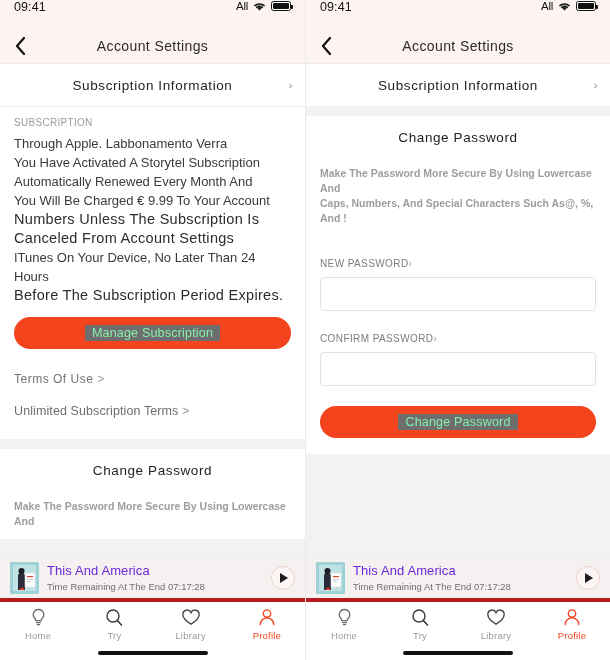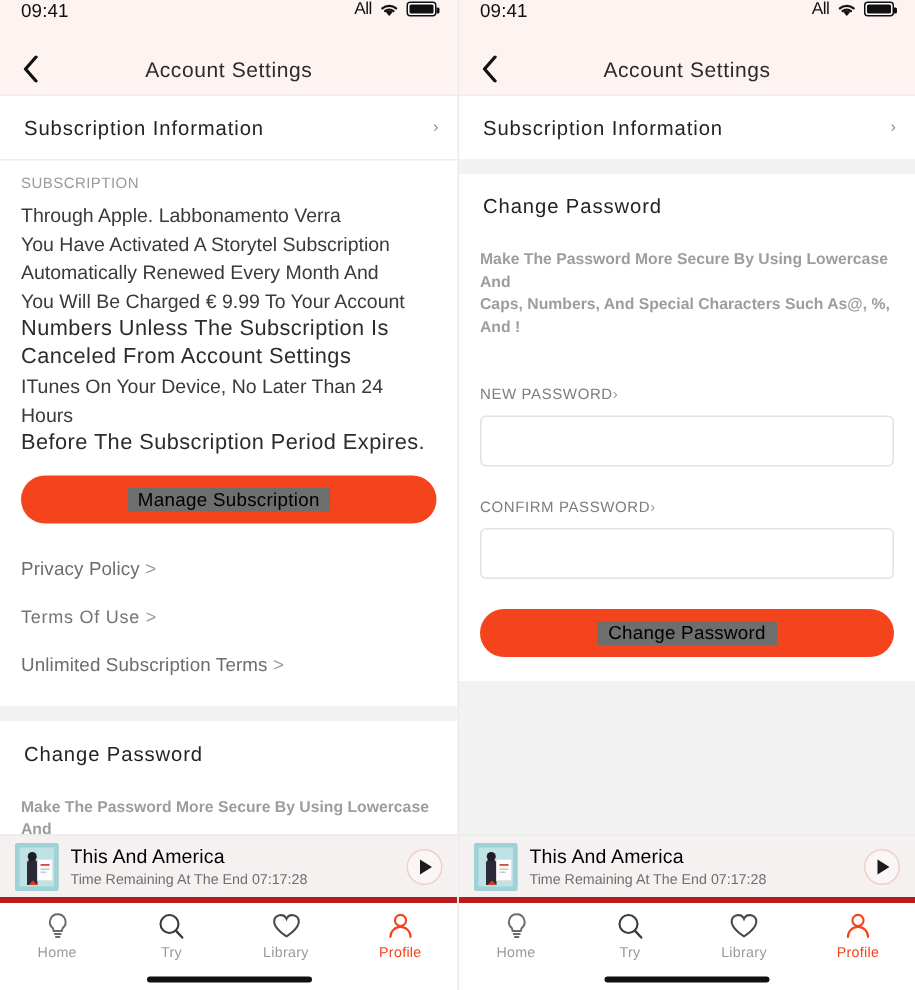--- a/index.html
+++ b/index.html
@@ -70,25 +70,24 @@
     background: #f2f2f2;
   }
 
   .card {
     background: #ffffff;
     padding: 0 14px;
   }
   .card.flush { padding: 0; }
 
   .section-head {
-    height: 42px; display: flex; align-items: center; justify-content: flex-start;
+    height: 42px; display: flex; align-items: center; justify-content: center;
     font-size: 13.5px; color: #232323; letter-spacing: .6px;
     background: #ffffff;
     position: relative;
-    padding-left: 16px;
   }
   .section-head .chev {
     position: absolute; right: 12px; font-size: 11px; color: #8a8a8a;
   }
   .divider { height: 1px; background: #ececec; }
   .gap { height: 10px; background: #f2f2f2; }
 
   .eyebrow {
     font-size: 10px; color: #9b9b9b; letter-spacing: .3px;
     padding: 10px 0 6px 0;
@@ -105,21 +104,21 @@
   .cta {
     display: block; width: 100%; height: 32px;
     border: none; border-radius: 16px;
     background: #f4441e; color: #5a5a5a;
     font-family: "Liberation Sans", sans-serif;
     font-size: 12.5px; letter-spacing: .2px;
     cursor: pointer;
     position: relative;
   }
   .cta .sel {
-    background: #6e6e6e; color: #000000; padding: 1px 7px;
+    background: #6e6e6e; color: #86efac; padding: 1px 7px;
   }
   .cta-wrap { padding: 2px 0 14px 0; }
 
   .linkrow {
     font-size: 12.5px; color: #6d6d6d;
     padding: 9px 0; letter-spacing: .1px;
     cursor: pointer;
   }
   .linkrow.big { font-size: 12px; color: #747474; letter-spacing: .5px; }
   .linkrow .arrow { color: #9a9a9a; }
@@ -152,21 +151,21 @@
     padding: 0 10px;
     border-top: 1px solid #ececec;
   }
   .art {
     width: 29px; height: 32px; flex: 0 0 29px;
     border-radius: 2px; overflow: hidden; background: #7fbfc4;
     position: relative;
   }
   .mp-text { flex: 1 1 auto; min-width: 0; padding-left: 8px; }
   .mp-title {
-    font-size: 13px; color: #000000; letter-spacing: .1px;
+    font-size: 13px; color: #6d28d9; letter-spacing: .1px;
     white-space: nowrap; overflow: hidden; text-overflow: clip;
   }
   .mp-sub {
     font-size: 9.5px; color: #6f6f6f; margin-top: 3px;
     white-space: nowrap; overflow: hidden;
   }
   .play-btn {
     flex: 0 0 24px; width: 24px; height: 24px; border-radius: 50%;
     border: 1px solid #f0cfc8; background: #fbf6f5;
     display: flex; align-items: center; justify-content: center;
@@ -253,24 +252,20 @@
             <div>ITunes On Your Device, No Later Than 24 Hours</div>
             <div class="em">Before The Subscription Period Expires.</div>
           </div>
 
           <div class="cta-wrap">
             <button class="cta">
               <span class="sel">Manage Subscription</span>
             </button>
           </div>
 
-          <div class="linkrow">
-            <span>Privacy Policy</span>
-            <span class="arrow">&gt;</span>
-          </div>
           <div class="linkrow big">
             <span>Terms Of Use</span>
             <span class="arrow">&gt;</span>
           </div>
           <div class="linkrow">
             <span>Unlimited Subscription Terms</span>
             <span class="arrow">&gt;</span>
           </div>
           <div style="height:12px;"></div>
         </div>

